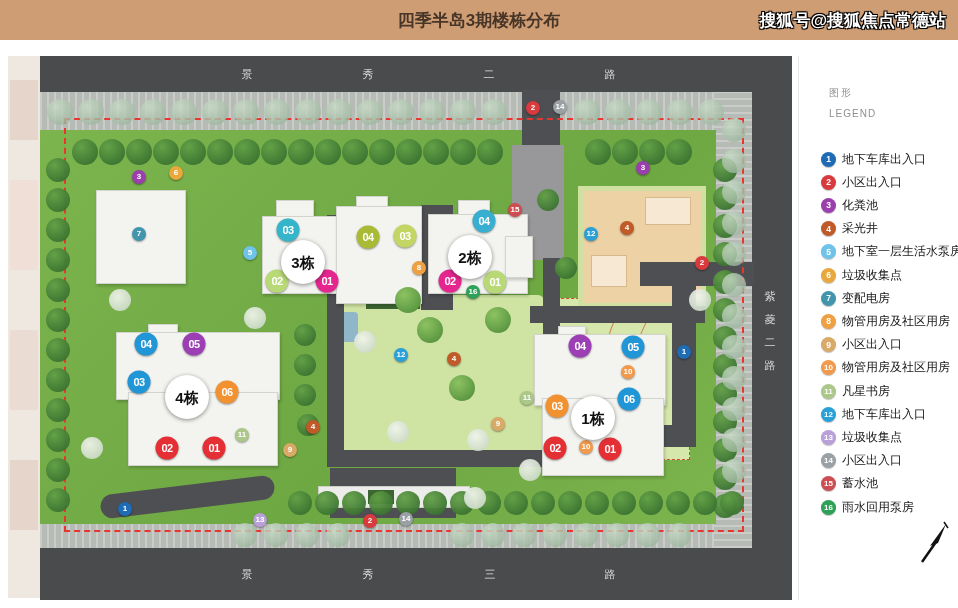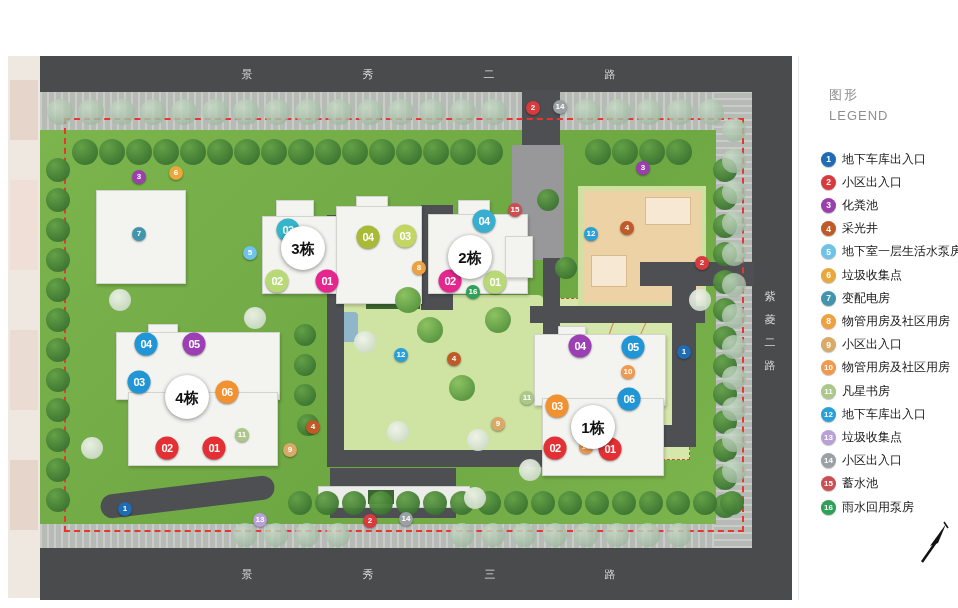--- a/index.html
+++ b/index.html
@@ -26,36 +26,40 @@
   .t-blossom{background:radial-gradient(circle at 40% 35%,#f2f5ee,#c2d3bd);opacity:.92;}
   
   .badge{position:absolute;border-radius:50%;color:#fff;display:flex;align-items:center;justify-content:center;
          font-weight:bold;transform:translate(-50%,-50%);box-shadow:0 1px 2px rgba(0,0,0,.4);line-height:1;}
   .marker{width:14px;height:14px;font-size:8px;}
   .unit{width:23px;height:23px;font-size:11px;letter-spacing:-.5px;}
   .bldg-label{width:44px;height:44px;background:#fff;color:#111;font-size:15px;box-shadow:0 1px 4px rgba(0,0,0,.45);}
   .roadchar{position:absolute;color:#dcdcdc;font-size:11px;transform:translate(-50%,-50%);letter-spacing:0;}
   
   #legend{position:absolute;left:798px;top:56px;width:160px;height:544px;background:#fff;border-left:1px solid #e7e7e7;}
-  .lg-title{position:absolute;left:30px;color:#8f8f8f;font-size:13px;letter-spacing:2px;}
+  .lg-title{position:absolute;left:30px;color:#8f8f8f;font-size:10px;letter-spacing:2px;}
   .lg-row{position:absolute;left:22px;display:flex;align-items:center;height:16px;transform:translateY(-50%);}
   .lg-badge{width:15px;height:15px;border-radius:50%;color:#fff;font-size:8.5px;font-weight:bold;
             display:flex;align-items:center;justify-content:center;flex:0 0 15px;box-shadow:0 1px 1px rgba(0,0,0,.25);}
   .lg-label{margin-left:6px;font-size:12px;color:#161616;white-space:nowrap;}
   
   #gate-canopy{background:#ececea;border:1px solid #cfcfc9;}
   #brand{position:absolute;right:20px;bottom:18px;display:flex;align-items:center;gap:8px;}
   #brand-text{font-size:17px;font-weight:bold;color:#fff;text-shadow:0 0 2px #000,0 0 3px #000,1px 1px 2px #000;}
   .redline{position:absolute;border:1.5px solid rgba(207,75,43,.65);border-radius:50%;}
 </style>
 </head>
 <body>
 
 <div id="stage">
 
+  <div id="header" style="background: rgb(207, 157, 115);">
+    <div id="title">四季半岛3期楼栋分布</div>
+    <div id="sohu">搜狐号@搜狐焦点常德站</div>
+  </div>
 
   <div id="map" class="abs" style="left:0;top:40px;width:798px;height:568px;">
 
     <div class="abs" style="left:8px;top:16px;width:32px;height:542px;background:#efe8e1;"></div>
     <div class="abs" style="left:10px;top:40px;width:28px;height:60px;background:#e3cfc6;opacity:.8;"></div>
     <div class="abs" style="left:10px;top:140px;width:28px;height:90px;background:#efdcd3;opacity:.8;"></div>
     <div class="abs" style="left:10px;top:290px;width:28px;height:80px;background:#e8d8cf;opacity:.8;"></div>
     <div class="abs" style="left:10px;top:420px;width:28px;height:70px;background:#e3cfc6;opacity:.8;"></div>
 
     <div class="abs road" style="left:40px;top:16px;width:752px;height:36px;"></div>
@@ -281,23 +285,23 @@
         <div class="badge unit" style="left: 139px; top: 342px; background: rgb(33, 150, 214);">03</div>
         <div class="badge unit" style="left: 227px; top: 352px; background: rgb(242, 145, 48);">06</div>
         <div class="badge unit" style="left: 167px; top: 408px; background: rgb(228, 47, 53);">02</div>
         <div class="badge unit" style="left: 214px; top: 408px; background: rgb(228, 47, 53);">01</div>
         <div class="badge unit" style="left: 580px; top: 306px; background: rgb(156, 63, 181);">04</div>
         <div class="badge unit" style="left: 633px; top: 307px; background: rgb(33, 150, 214);">05</div>
         <div class="badge unit" style="left: 629px; top: 359px; background: rgb(33, 150, 214);">06</div>
         <div class="badge unit" style="left: 557px; top: 366px; background: rgb(242, 145, 48);">03</div>
         <div class="badge unit" style="left: 555px; top: 408px; background: rgb(228, 47, 53);">02</div>
         <div class="badge unit" style="left: 610px; top: 409px; background: rgb(228, 47, 53);">01</div>
-        <div class="badge bldg-label" style="left: 593px; top: 387px; color: rgb(17, 17, 17);">1栋</div>
+        <div class="badge bldg-label" style="left: 593px; top: 378px; color: rgb(17, 17, 17);">1栋</div>
         <div class="badge bldg-label" style="left: 470px; top: 217px; color: rgb(17, 17, 17);">2栋</div>
-        <div class="badge bldg-label" style="left: 303px; top: 208px; color: rgb(17, 17, 17);">3栋</div>
+        <div class="badge bldg-label" style="left: 303px; top: 222px; color: rgb(17, 17, 17);">3栋</div>
         <div class="badge bldg-label" style="left: 187px; top: 357px; color: rgb(17, 17, 17);">4栋</div>
       </div>
     <div id="roadlabels">
         <span class="roadchar" style="left: 247px; top: 34px;">景</span>
         <span class="roadchar" style="left: 368px; top: 34px;">秀</span>
         <span class="roadchar" style="left: 489px; top: 34px;">二</span>
         <span class="roadchar" style="left: 610px; top: 34px;">路</span>
         <span class="roadchar" style="left: 247px; top: 534px;">景</span>
         <span class="roadchar" style="left: 368px; top: 534px;">秀</span>
         <span class="roadchar" style="left: 490px; top: 534px;">三</span>

